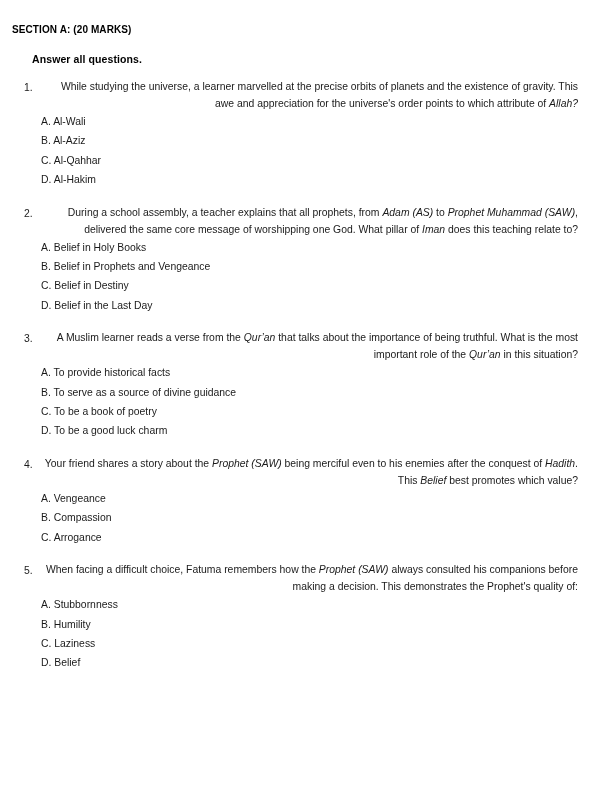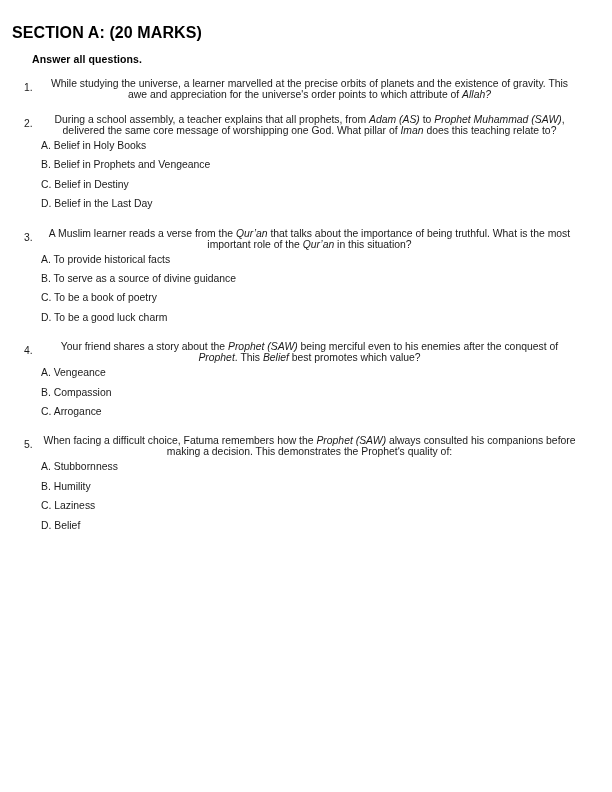--- a/index.html
+++ b/index.html
@@ -20,21 +20,21 @@
     height: 792px;
     background: #ffffff;
     box-sizing: border-box;
     padding: 0;
     overflow: hidden;
   }
   .section-heading {
     position: absolute;
     left: 12px;
     top: 24px;
-    font-size: 16px;
+    font-size: 10px;
     font-weight: bold;
     letter-spacing: 0.1px;
     color: #000000;
   }
   .instruction {
     position: absolute;
     left: 32px;
     top: 53px;
     font-size: 10.5px;
     font-weight: bold;
@@ -58,23 +58,23 @@
     left: 24px;
     top: 0;
     width: 14px;
     font-size: 10.4px;
     line-height: 19.4px;
     color: #1a1a1a;
     text-align: left;
   }
   .q-stem {
     font-size: 10.4px;
-    line-height: 11px;
+    line-height: 17px;
     color: #1a1a1a;
-    text-align: center;
+    text-align: right;
   }
   .q-stem i {
     font-style: italic;
   }
   .options {
     margin: 0;
     padding: 0;
     list-style: none;
   }
   .option {
@@ -90,20 +90,26 @@
 <div class="page">
 
   <div class="section-heading">SECTION A: (20 MARKS)</div>
 
   <div class="instruction">Answer all questions.</div>
 
   <div class="questions">
       <div class="question">
         <div class="q-number">1.</div>
         <div class="q-stem">While studying the universe, a learner marvelled at the precise orbits of planets and the existence of gravity. This awe and appreciation for the universe's order points to which attribute of <i>Allah?</i></div>
+        <ul class="options">
+          <li class="option">A. Al-Wali</li>
+          <li class="option">B. Al-Aziz</li>
+          <li class="option">C. Al-Qahhar</li>
+          <li class="option">D. Al-Hakim</li>
+        </ul>
       </div>
       <div class="question">
         <div class="q-number">2.</div>
         <div class="q-stem">During a school assembly, a teacher explains that all prophets, from <i>Adam (AS)</i> to <i>Prophet Muhammad (SAW)</i>, delivered the same core message of worshipping one God. What pillar of <i>Iman</i> does this teaching relate to?</div>
         <ul class="options">
           <li class="option">A. Belief in Holy Books</li>
           <li class="option">B. Belief in Prophets and Vengeance</li>
           <li class="option">C. Belief in Destiny</li>
           <li class="option">D. Belief in the Last Day</li>
         </ul>
@@ -113,21 +119,21 @@
         <div class="q-stem">A Muslim learner reads a verse from the <i>Qur’an</i> that talks about the importance of being truthful. What is the most important role of the <i>Qur’an</i> in this situation?</div>
         <ul class="options">
           <li class="option">A. To provide historical facts</li>
           <li class="option">B. To serve as a source of divine guidance</li>
           <li class="option">C. To be a book of poetry</li>
           <li class="option">D. To be a good luck charm</li>
         </ul>
       </div>
       <div class="question">
         <div class="q-number">4.</div>
-        <div class="q-stem">Your friend shares a story about the <i>Prophet (SAW)</i> being merciful even to his enemies after the conquest of <i>Prophet</i>. This <i>Belief</i> best promotes which value?</div>
+        <div class="q-stem">Your friend shares a story about the <i>Prophet (SAW)</i> being merciful even to his enemies after the conquest of <i>Hadith</i>. This <i>Belief</i> best promotes which value?</div>
         <ul class="options">
           <li class="option">A. Vengeance</li>
           <li class="option">B. Compassion</li>
           <li class="option">C. Arrogance</li>
         </ul>
       </div>
       <div class="question">
         <div class="q-number">5.</div>
         <div class="q-stem">When facing a difficult choice, Fatuma remembers how the <i>Prophet (SAW)</i> always consulted his companions before making a decision. This demonstrates the Prophet's quality of:</div>
         <ul class="options">

